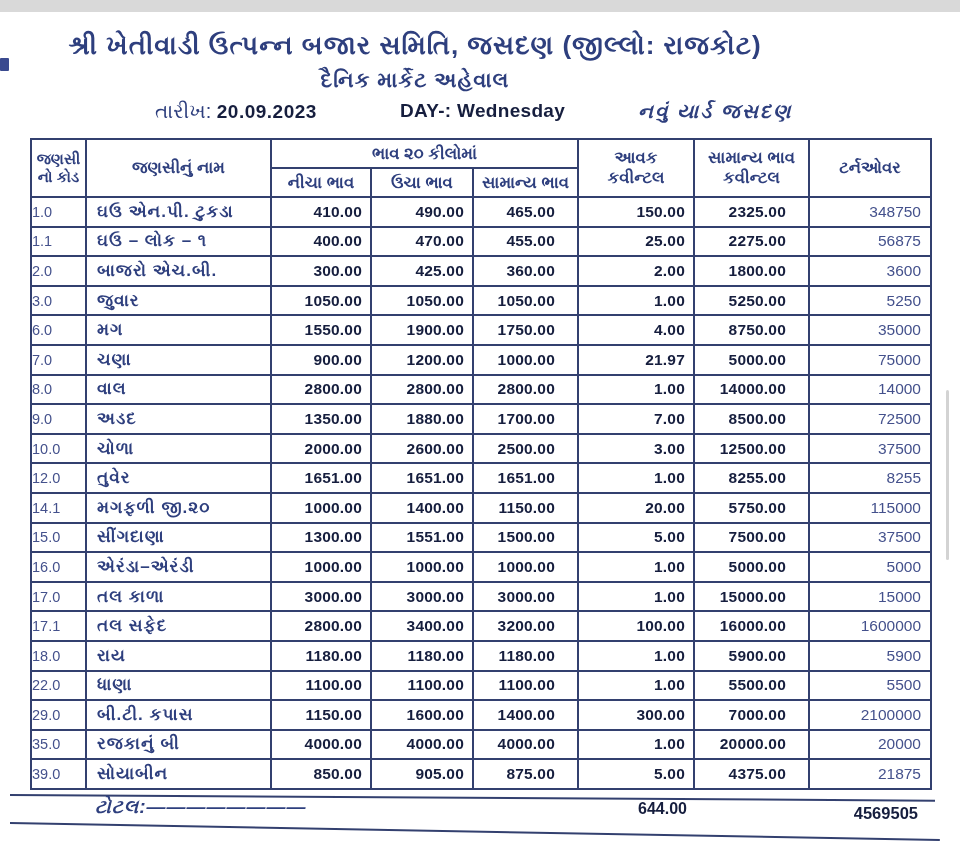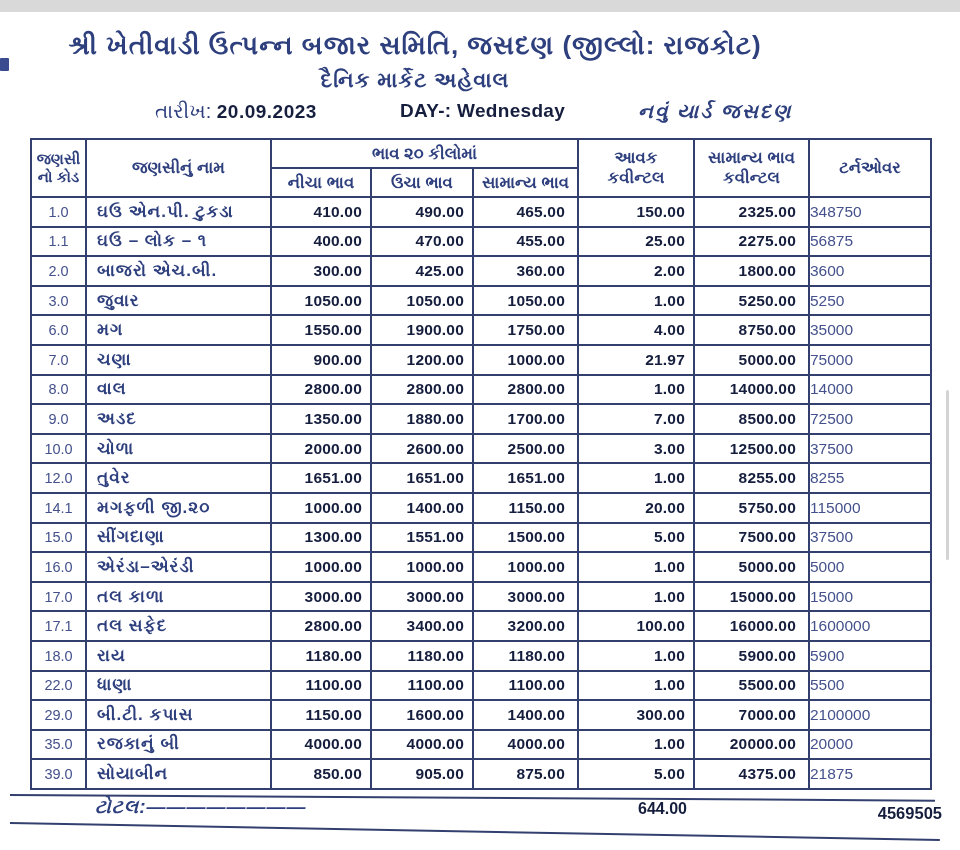--- a/index.html
+++ b/index.html
@@ -53,40 +53,40 @@
     border:2px solid var(--line);
     overflow:hidden;white-space:nowrap;
   }
   thead th{
     font-weight:600;color:var(--hand);
     font-size:16.5px;line-height:1.2;text-align:center;
     height:29px;vertical-align:middle;
   }
   thead .two-line span{display:block;}
   tbody tr{height:29.6px;}
-  td.code{ text-align:center;font-size:14.5px;color:var(--ink-light);font-weight:400;}
+  td.code{ text-align:left;font-size:14.5px;color:var(--ink-light);font-weight:400;}
   td.name{ text-align:left;padding-left:10px;font-size:17px;font-weight:600;color:var(--hand);letter-spacing:1px;border-radius:13px;}
   td.num{  text-align:right;padding-right:8px;font-size:15.5px;font-weight:bold;color:var(--ink-bold);letter-spacing:.2px;}
-  td.num.pad-lg{padding-right:12px;}
-  td.turn{ padding-right:15px;font-size:15.5px;font-weight:400;color:var(--ink-light);}
+  td.num.pad-lg{padding-right:22px;}
+  td.turn{ text-align:right;padding-right:9px;font-size:15.5px;font-weight:400;color:var(--ink-light);}
 
   .total-area{position:absolute;top:788px;left:0;width:960px;height:62px;}
   .rule{position:absolute;left:10px;width:925px;height:2px;background:var(--line);}
   .rule.a{top:6px;transform:rotate(0.35deg);transform-origin:left center;}
   .rule.b{top:34px;transform:rotate(1.05deg);transform-origin:left center;width:930px;}
   .total-label{
     position:absolute;top:8px;left:95px;
     font-size:19px;font-style:italic;font-weight:700;color:var(--hand);letter-spacing:1px;
   }
   .total-arrival{
     position:absolute;top:12px;left:577px;width:110px;text-align:right;
     font-size:16px;font-weight:bold;color:var(--ink-bold);
   }
   .total-turnover{
-    position:absolute;top:16px;left:820px;width:122px;text-align:right;
+    position:absolute;top:16px;left:796px;width:122px;text-align:right;
     font-size:16.5px;font-weight:bold;color:var(--ink-bold);
   }
   .shadow-right{
     position:absolute;top:390px;left:946px;width:3px;height:170px;
     background:#d3d3d3;border-radius:2px;
   }
 </style>
 </head>
 <body>
 

